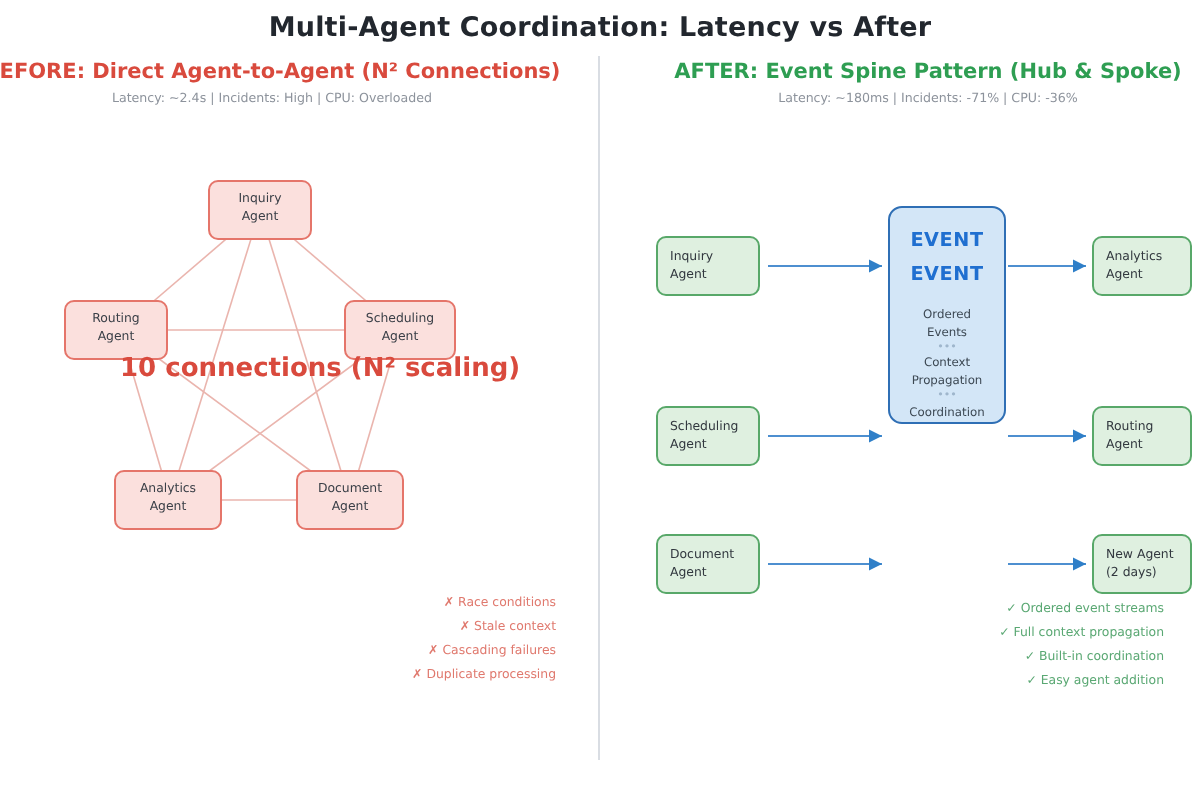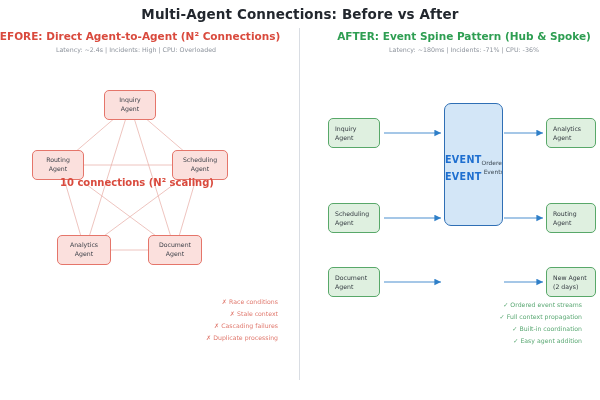--- a/index.html
+++ b/index.html
@@ -41,21 +41,21 @@
   .node{
     position:absolute;background:#fbe0dd;border:1.2px solid #e5756a;
     border-radius:5px;display:flex;flex-direction:column;
     align-items:center;justify-content:center;
     font-size:6.2px;color:#3a3f47;line-height:1.45;text-align:center;
     box-sizing:border-box;
   }
   .node span{display:block;}
   .conn-label{
     position:absolute;left:60px;top:177px;width:150px;text-align:center;
-    font-size:10px;font-weight:bold;color:#d94a3d;white-space:nowrap;
+    font-size:13px;font-weight:bold;color:#d94a3d;white-space:nowrap;
   }
 
   
   .problems{
     position:absolute;left:20px;top:280px;width:218px;
     text-align:right;
   }
   .problems li{
     list-style:none;font-size:6.2px;color:#e0796e;line-height:1.92;
     white-space:nowrap;
@@ -66,24 +66,24 @@
   .hub{position:absolute;left:300px;top:70px;width:300px;height:240px;}
   .hub svg{position:absolute;left:0;top:0;}
   .gnode{
     position:absolute;background:#dff0e0;border:1.2px solid #58a869;
     border-radius:5px;display:flex;flex-direction:column;
     align-items:flex-start;justify-content:center;
     font-size:6.2px;color:#32383f;line-height:1.5;box-sizing:border-box;
     padding-left:6px;
   }
   .spine{
-    position:absolute;left:144px;top:33px;width:59px;height:123px;
+    position:absolute;left:144px;top:33px;width:59px;height:109px;
     background:#d3e6f7;border:1.6px solid #2f6fb5;border-radius:7px;
     overflow:hidden;box-sizing:border-box;
-    display:flex;flex-direction:row;align-items:center;
+    display:flex;flex-direction:column;align-items:center;
   }
   .spine .t{
     font-size:9.6px;font-weight:bold;color:#1f6fd0;letter-spacing:.3px;
     line-height:1.75;margin-top:9px;text-align:center;
   }
   .spine .item{
     font-size:5.9px;color:#3c4853;line-height:1.52;text-align:center;
     margin-top:7px;width:100%;
   }
   .spine .sep{
@@ -98,21 +98,21 @@
     list-style:none;font-size:6.2px;color:#5aa873;line-height:1.92;
     white-space:nowrap;
   }
   .benefits .mk{margin-right:2px;}
 </style>
 </head>
 <body>
 
 <div class="canvas">
 
-  <div class="title">Multi-Agent Connections: Before vs After</div>
+  <div class="title">Multi-Agent Coordination: Latency vs After</div>
 
   <div class="divider"></div>
 
   <div class="panel-head" id="before-head">
     <div class="h">BEFORE: Direct Agent-to-Agent (N² Connections)</div>
     <div class="sub">Latency: ~2.4s  |  Incidents: High  |  CPU: Overloaded</div>
   </div>
 
   <div class="panel-head" id="after-head">
     <div class="h">AFTER: Event Spine Pattern (Hub &amp; Spoke)</div>

